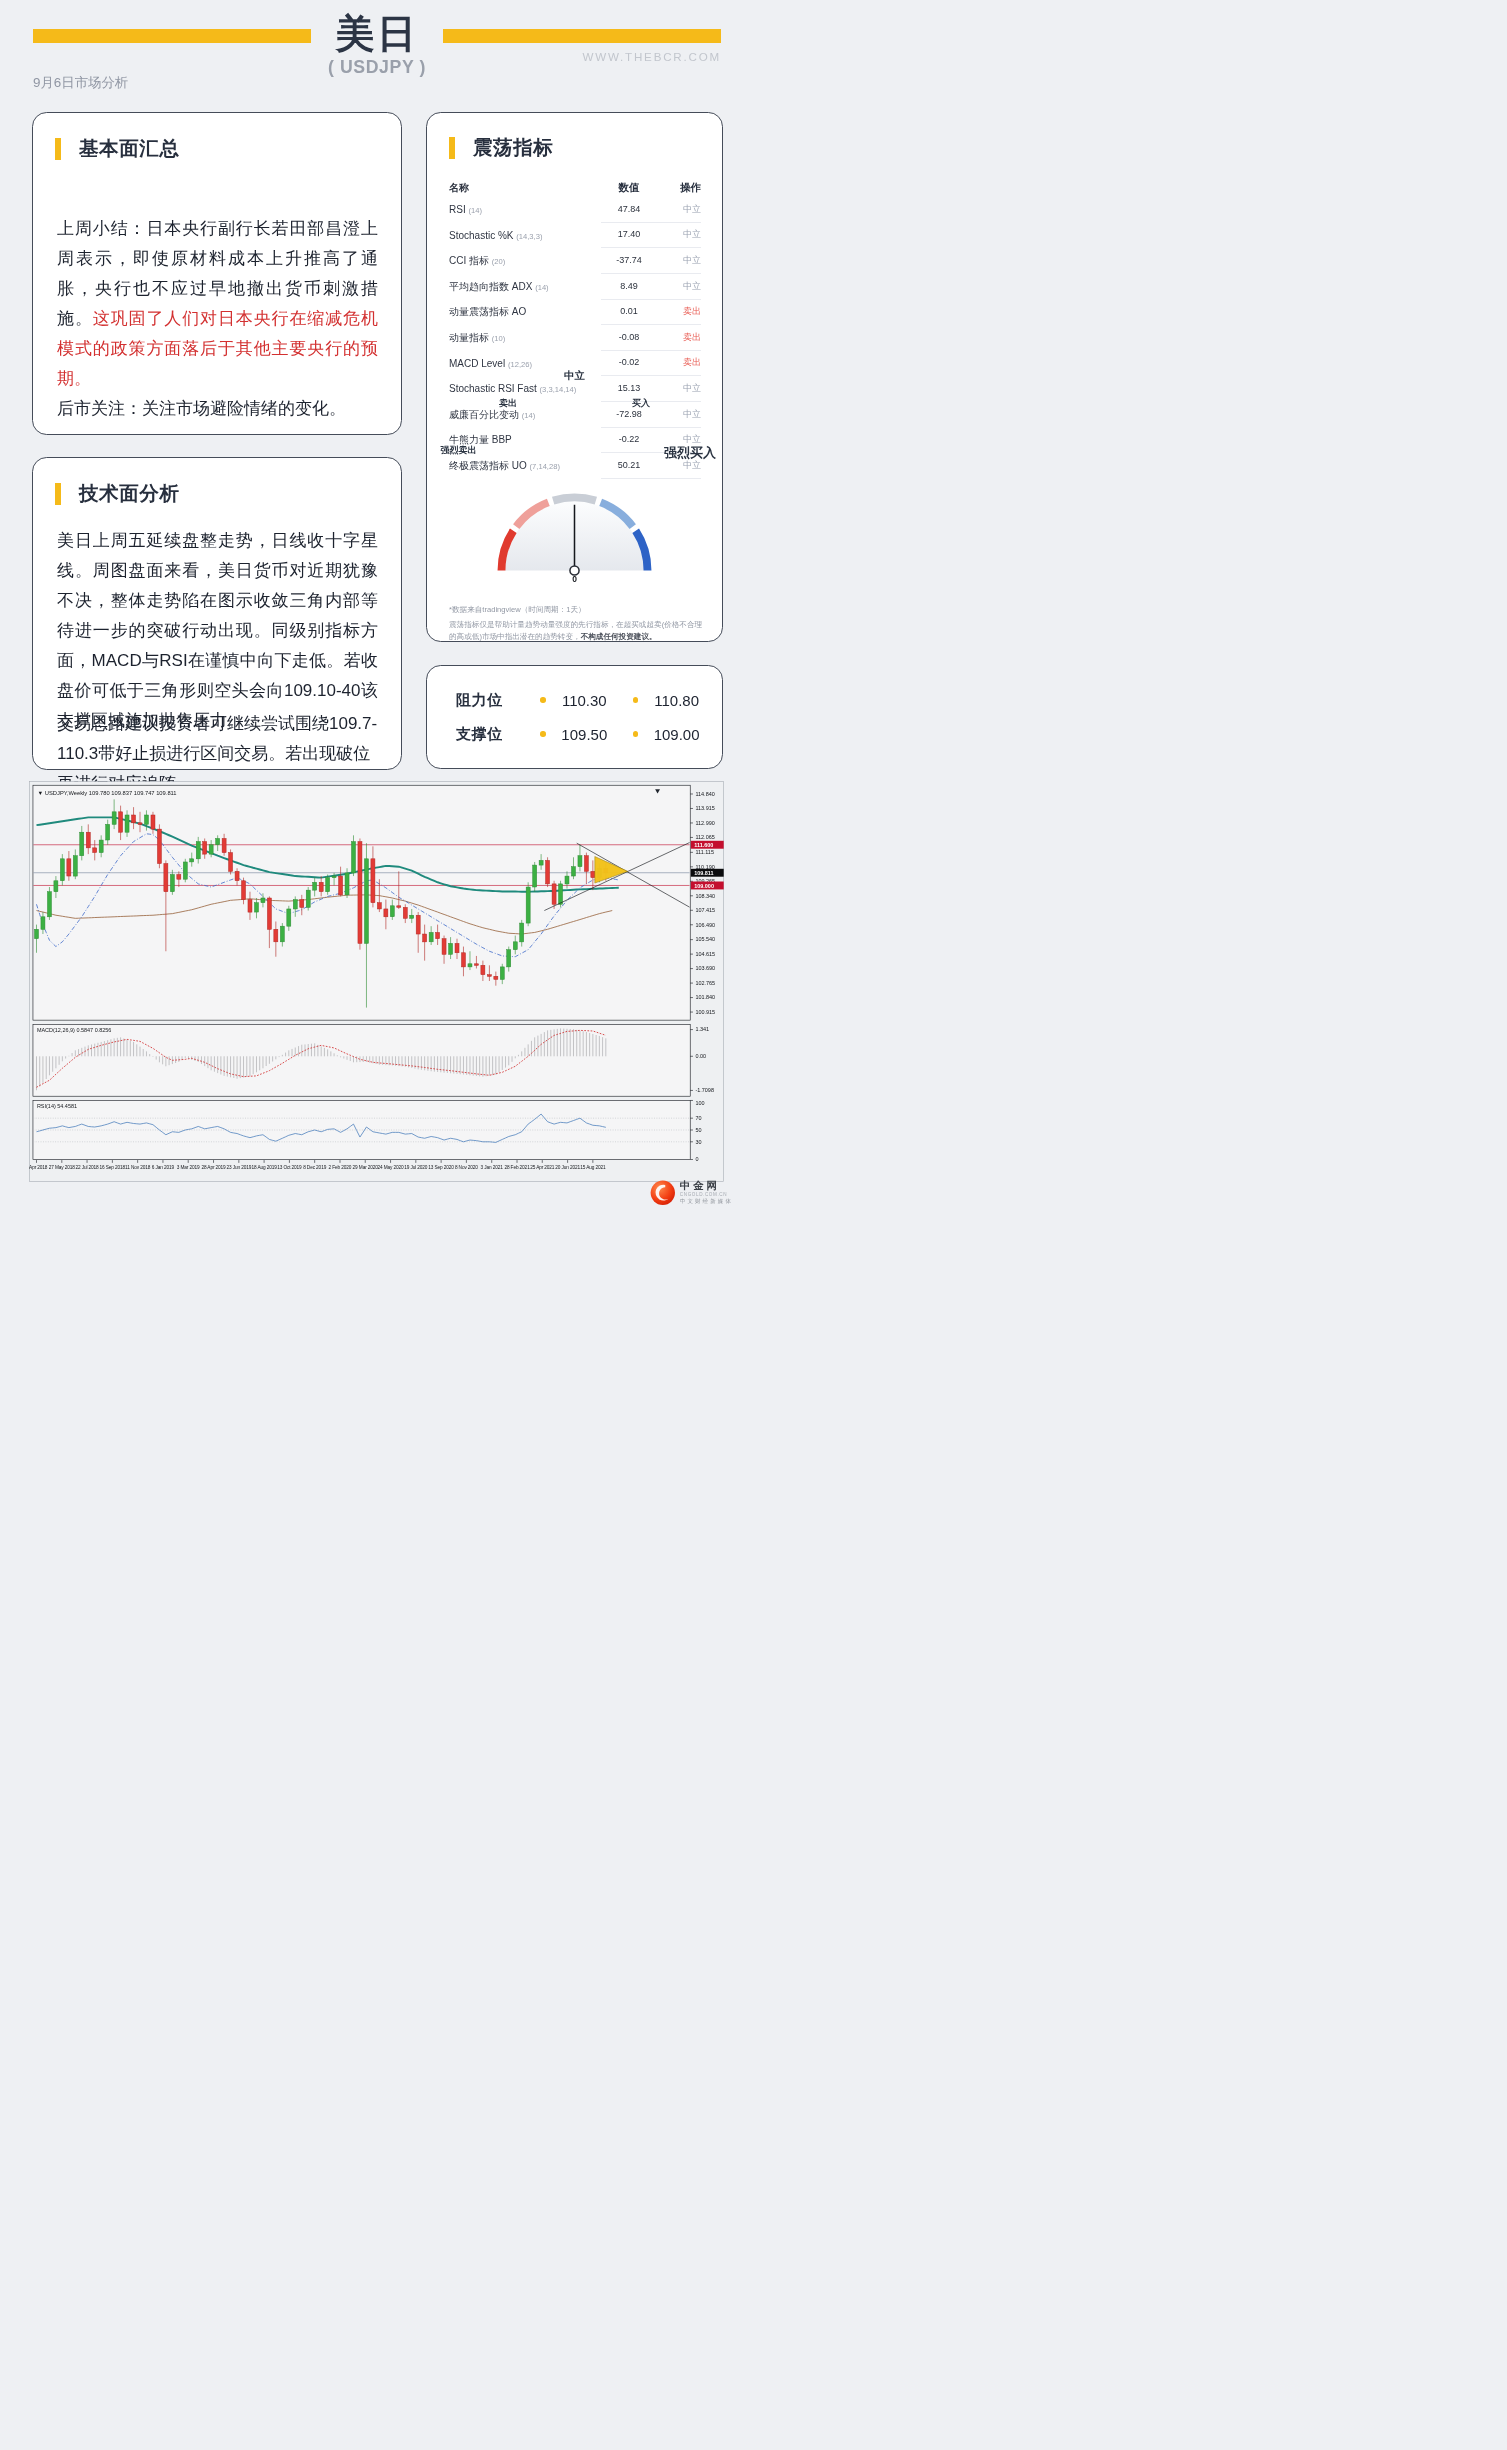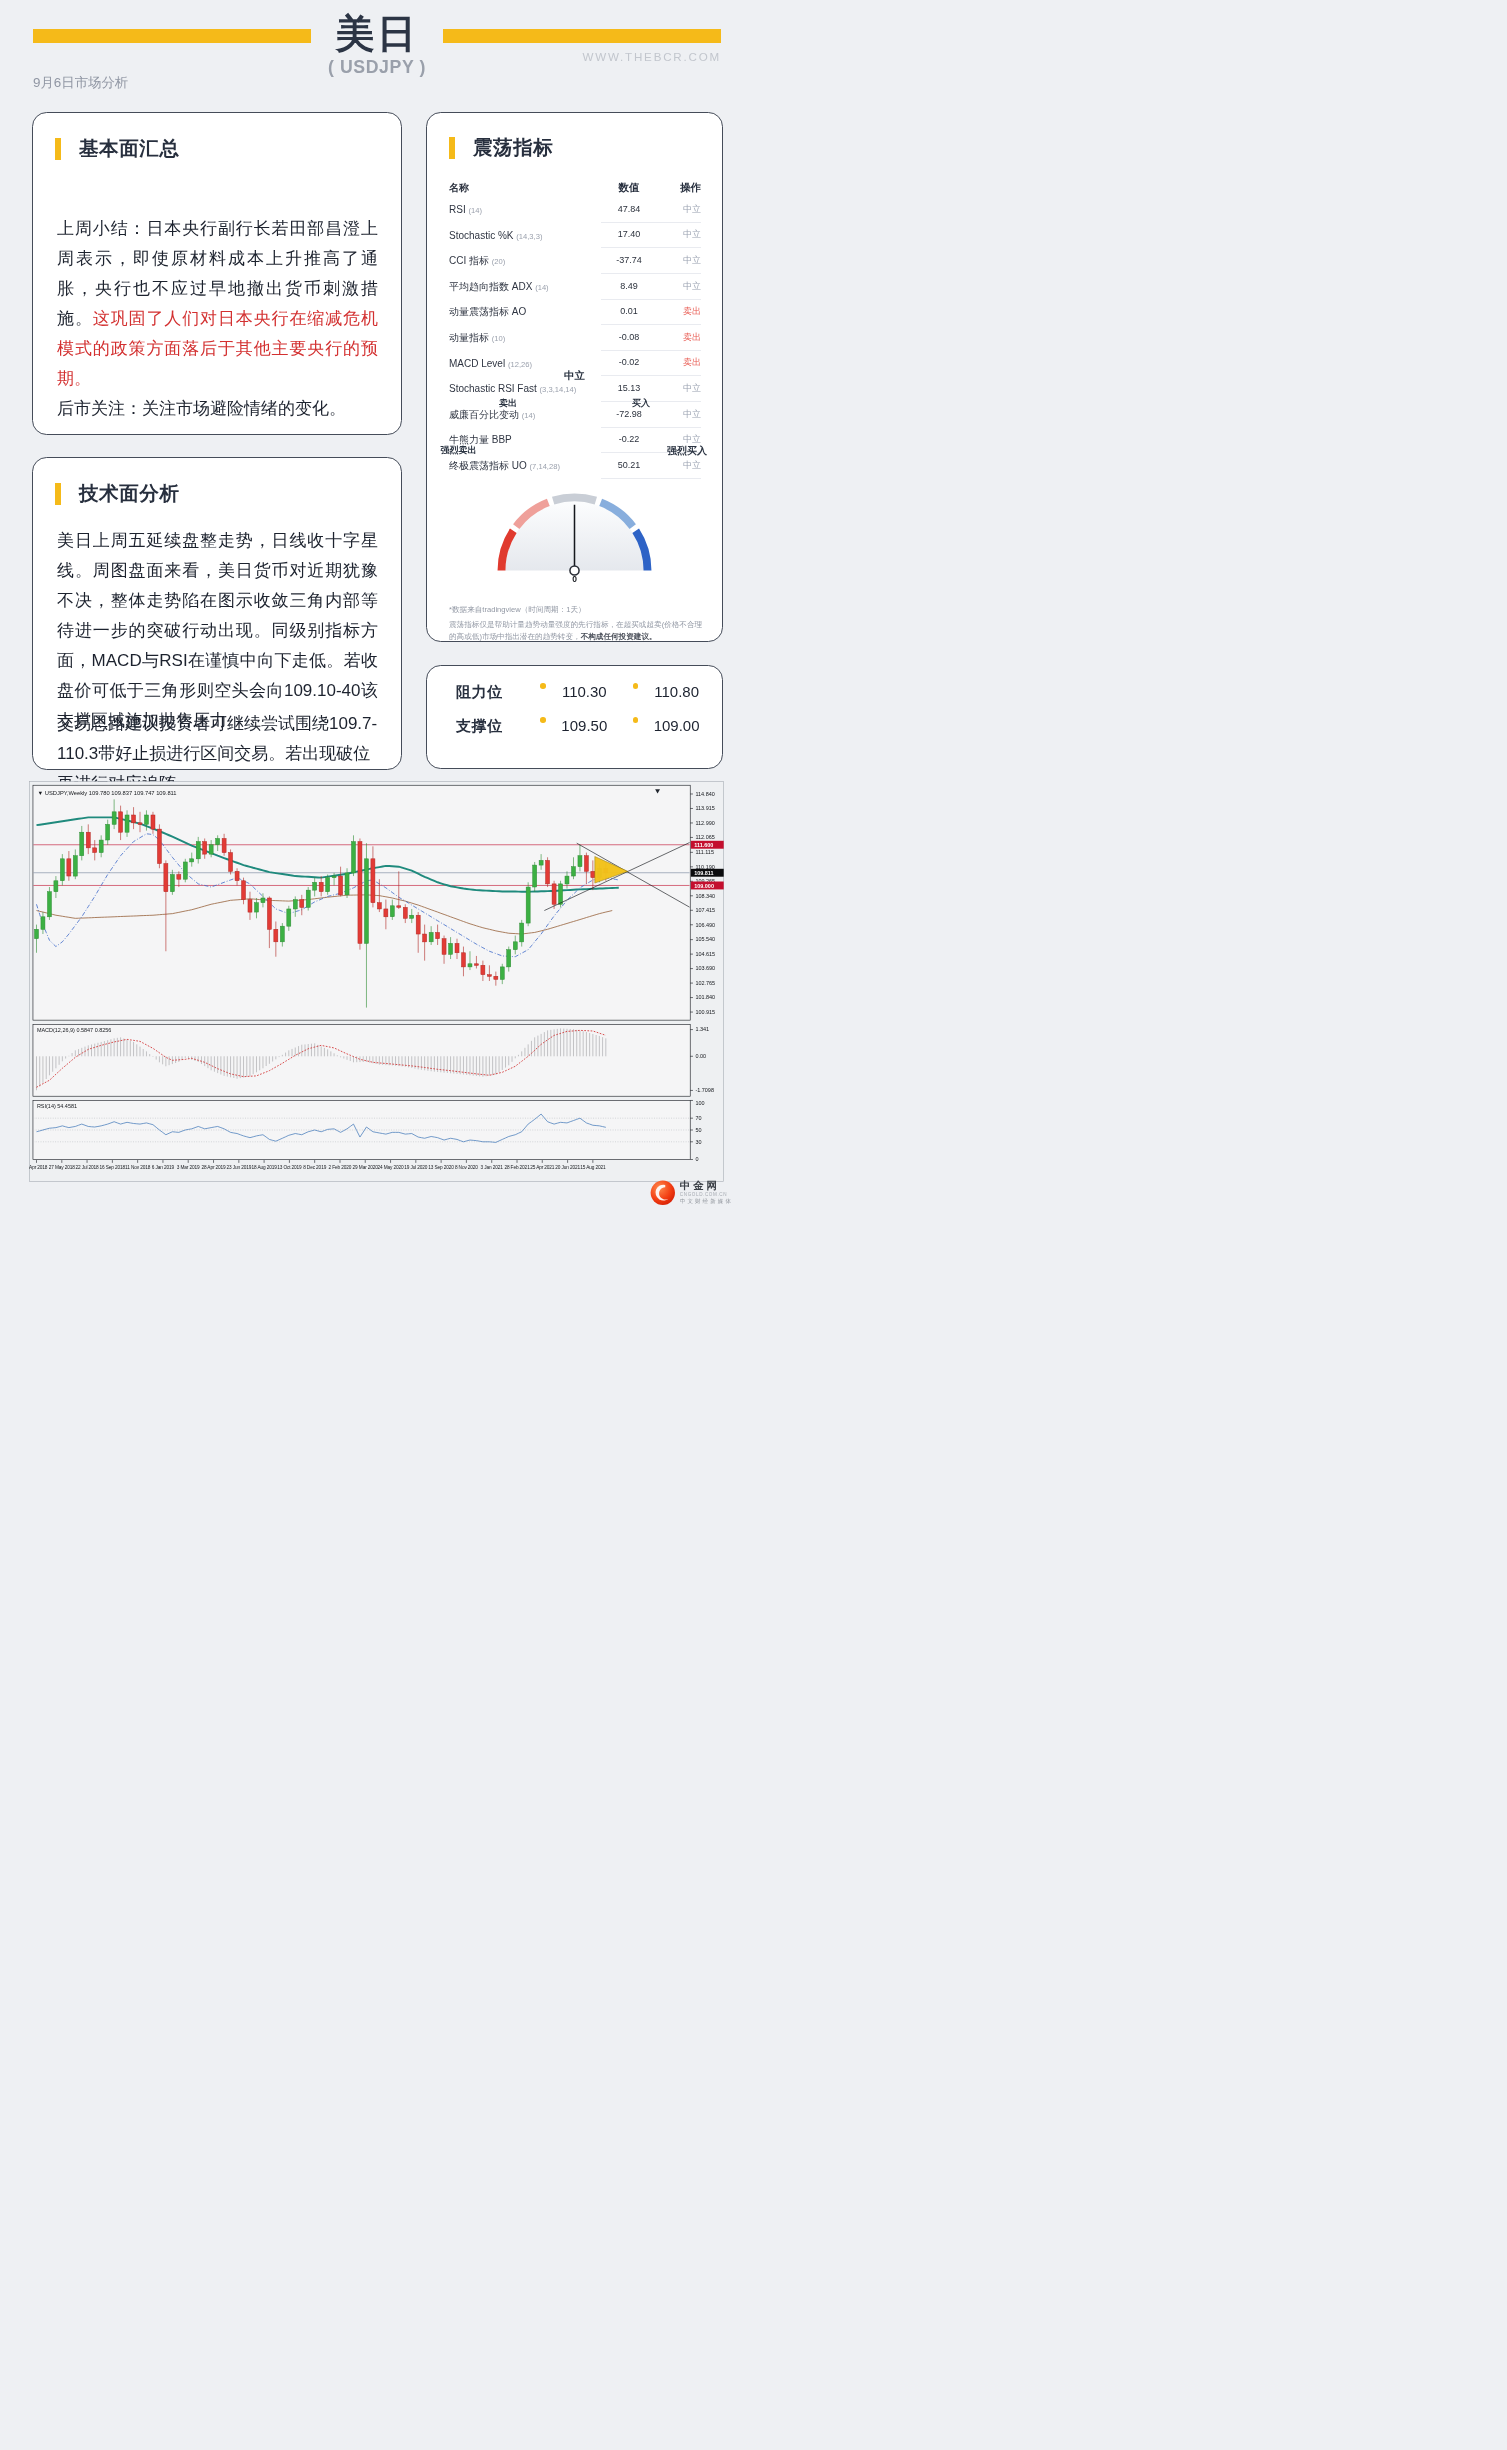--- a/index.html
+++ b/index.html
@@ -32,27 +32,27 @@
   .osc-head .osc-val,.osc-head .osc-act{border-bottom:none;font-size:10.4px;font-weight:900;color:#272f3e;height:18px;line-height:18px;}
   .osc-act.neutral{color:#9aa2b1;}
   .osc-act.sell{color:#e8584f;}
   
   .gauge-svg{position:absolute;}
   .g-label{position:absolute;font-weight:800;color:#2b3442;}
   .g-neutral{left:0;right:0;text-align:center;top:256px;font-size:10.4px;}
   .g-sell{left:72px;top:284px;font-size:9px;}
   .g-buy{right:72px;top:284px;font-size:9px;}
   .g-ssell{left:13.4px;top:331px;font-size:9px;}
-  .g-sbuy{right:15px;top:331px;font-size:10px;}
+  .g-sbuy{right:6px;top:331px;font-size:13px;}
   .g-notes{position:absolute;left:22px;right:18px;top:491px;font-size:7.6px;line-height:11.6px;color:#9298a4;}
   .g-notes .src{display:block;margin-bottom:3.7px;}
   .g-notes b{color:#4a4f59;}
   
   .lvl-rows{position:absolute;left:29px;right:21px;top:17px;}
-  .lvl-row{display:flex;height:34px;gap:8px;}
+  .lvl-row{display:flex;align-items:center;height:34px;gap:8px;}
   .lvl-label{width:78px;font-size:15px;font-weight:900;color:#272f3e;letter-spacing:0.6px;}
   .lvl-dot{width:5.5px;height:5.5px;border-radius:50%;background:#f5ba19;margin:0 6px 0 16px;flex:none;}
   .lvl-val{width:63px;text-align:center;font-size:15px;color:#1d2330;}
   
   .chart-wrap{position:absolute;left:29px;top:781px;width:695px;height:401px;}
   
   .footer-bcr{position:absolute;left:0;right:0;top:1190px;display:flex;justify-content:center;align-items:center;gap:6px;}
   .bcr-text .brand{font-size:21px;font-weight:900;color:#2c3545;letter-spacing:1.2px;line-height:19.5px;}
   .bcr-text .tag{font-size:5.8px;color:#2c3545;letter-spacing:1px;margin-top:1.2px;}
   .footer-cngold{position:absolute;right:21px;top:1180px;display:flex;align-items:center;gap:4.3px;}

